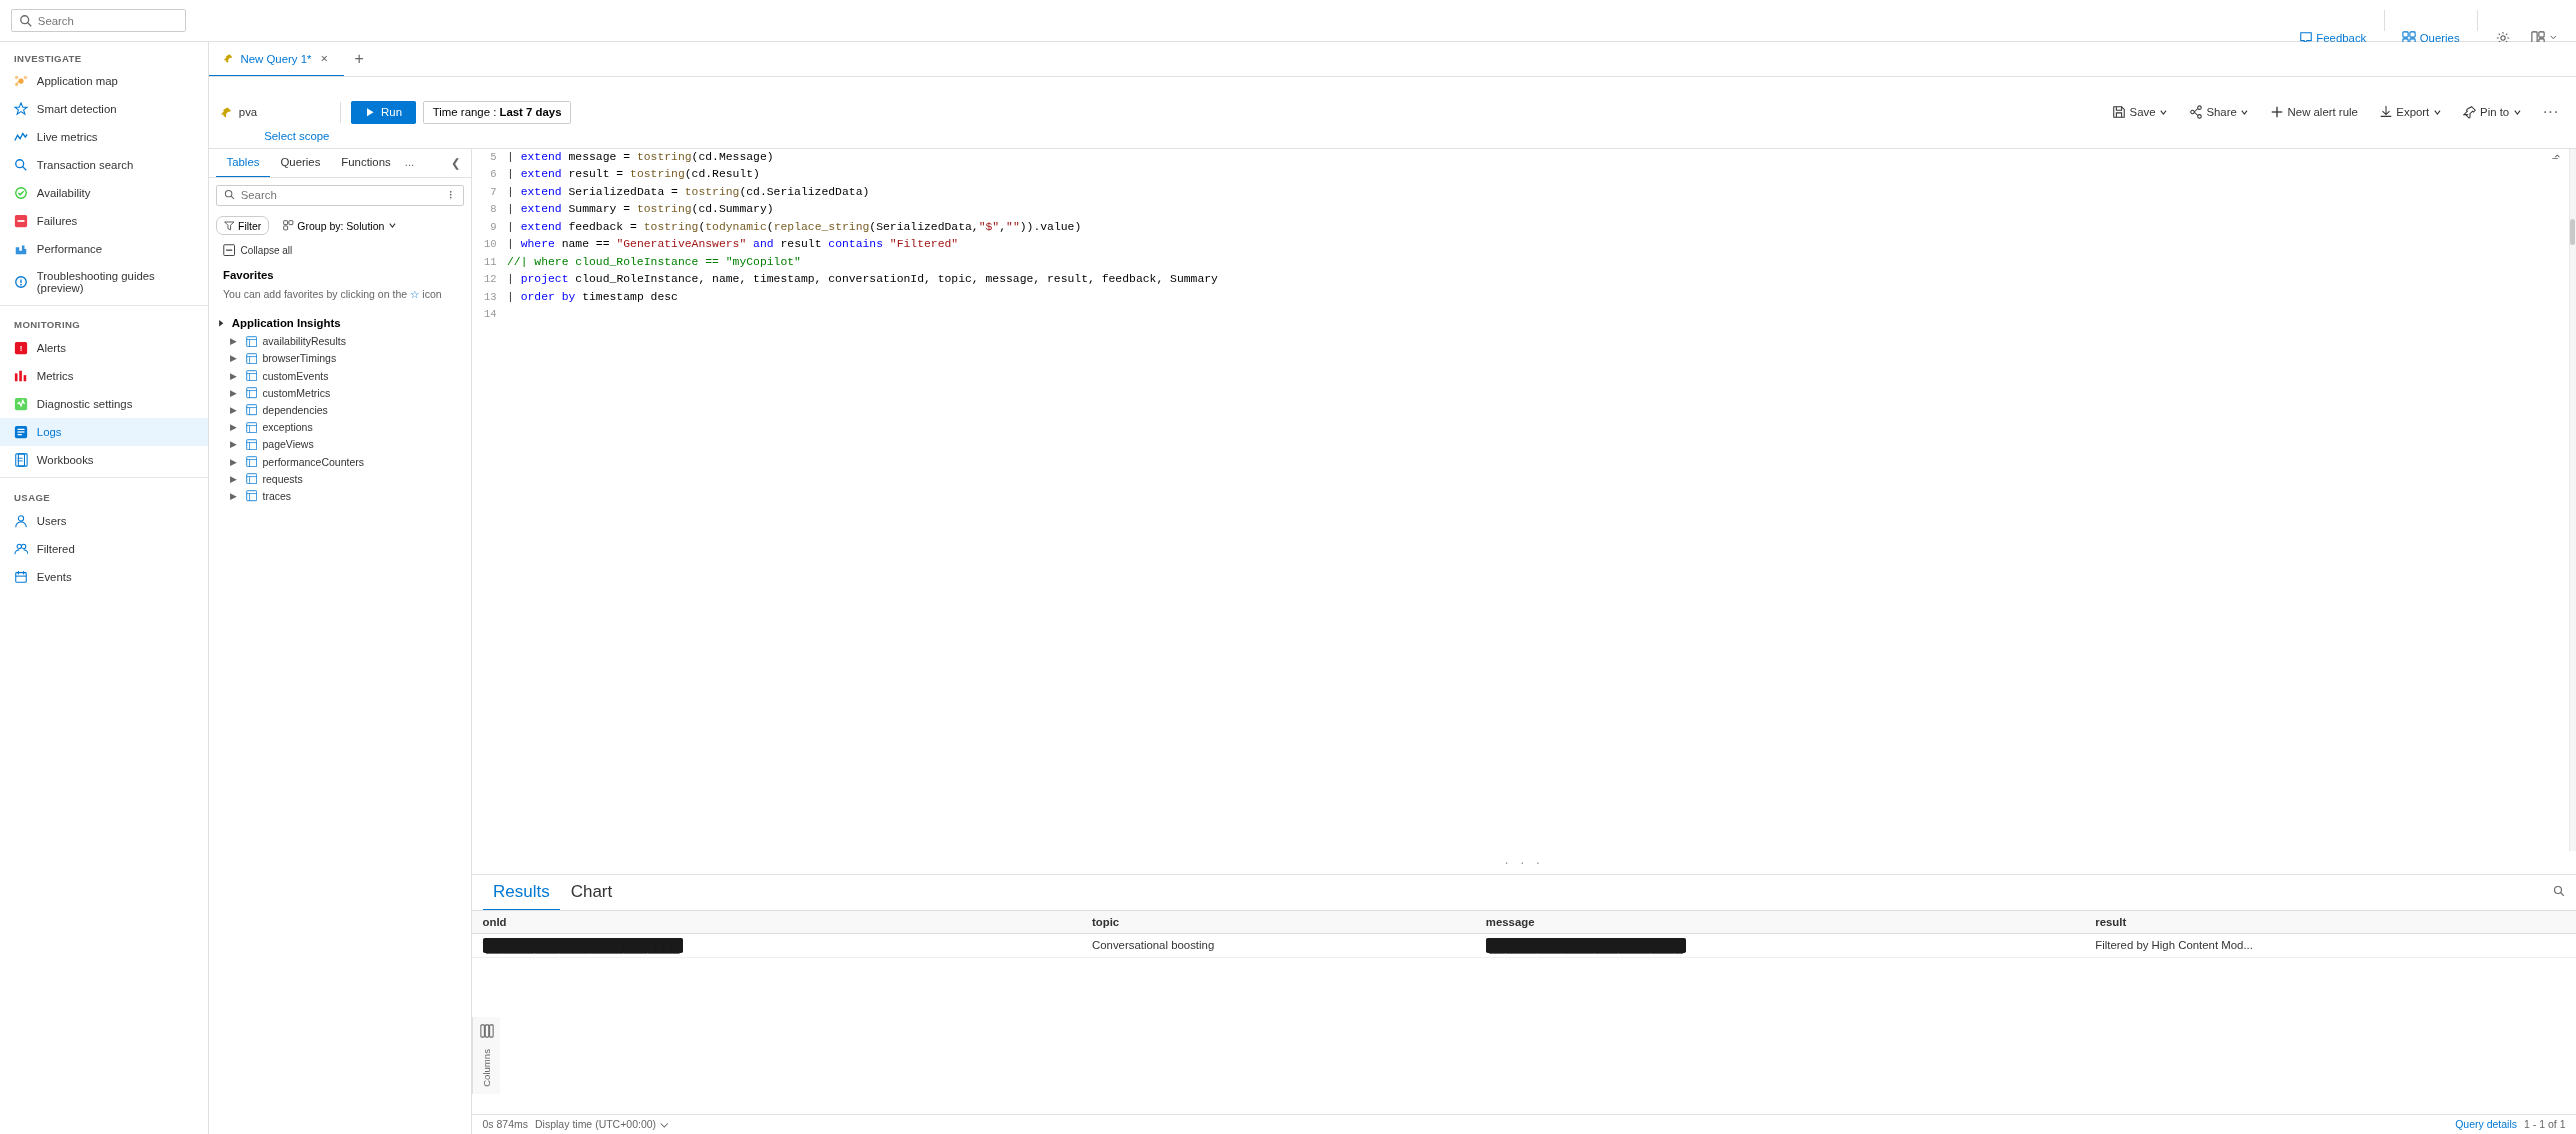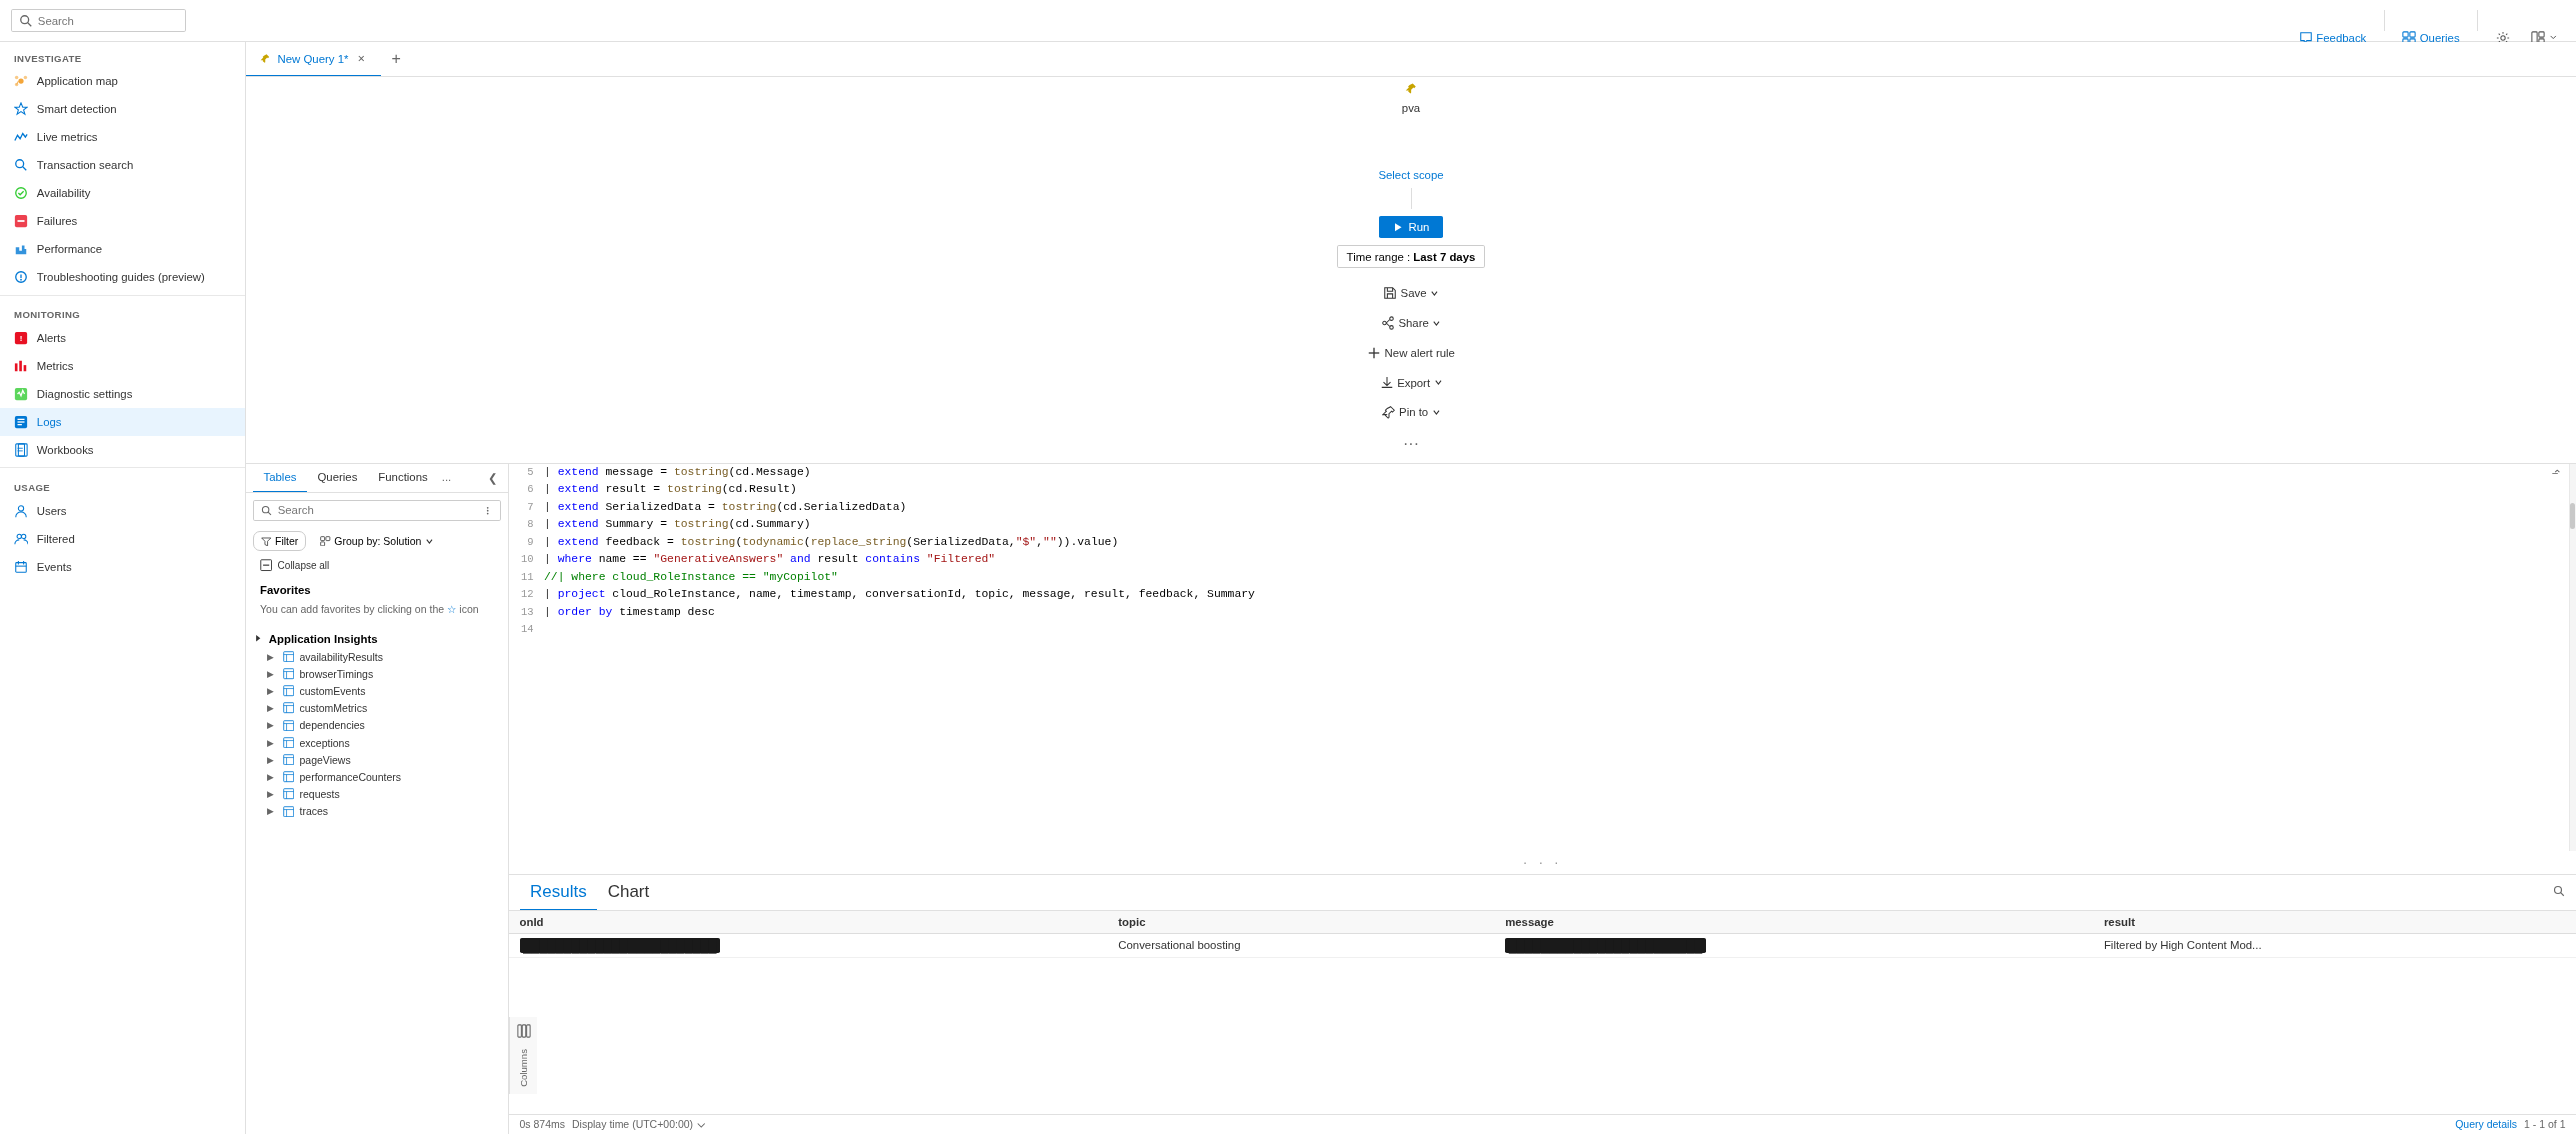--- a/index.html
+++ b/index.html
@@ -20,21 +20,21 @@
       display: flex; align-items: center; gap: 3.5px; padding: 3.5px 7px;
       cursor: pointer; color: #0078d4; font-size: 11.4px; border: none; background: none; margin-top: 34px;
     }
     .top-bar-divider { width: 0.9px; height: 21px; background: #ddd; margin: 0 3.5px; }
 
     
     .main-layout { display: flex; flex: 1; overflow: hidden; }
 
     
     .sidebar {
-      width: 246px; background: #fff; border-right: 0.9px solid #e0e0e0;
+      width: 209px; background: #fff; border-right: 0.9px solid #e0e0e0;
       display: flex; flex-direction: column; overflow-y: auto; flex-shrink: 0;
     }
     .sidebar-section-title {
       font-size: 9.6px; font-weight: 600; color: #666; padding: 10.5px 14px 3.5px;
       text-transform: uppercase; letter-spacing: 0.4px;
     }
     .sidebar-item {
       display: flex; align-items: center; padding: 7px 14px; cursor: pointer;
       color: #333; gap: 8.8px; font-size: 11.4px;
     }
@@ -51,21 +51,21 @@
       border-bottom: 1.8px solid transparent; font-size: 11.4px; color: #333; gap: 7px;
       white-space: nowrap;
     }
     .tab.active { border-bottom-color: #0078d4; color: #0078d4; }
     .tab-close { cursor: pointer; color: #666; font-size: 9.6px; padding: 1.8px; }
     .tab-add { padding: 0 10.5px; cursor: pointer; color: #666; font-size: 16px; }
 
     
     .query-toolbar {
       display: flex; align-items: center; background: #fff; border-bottom: 0.9px solid #e0e0e0;
-      padding: 5.3px 10.5px; gap: 7px; flex-shrink: 0; flex-direction: column;
+      padding: 5.3px 10.5px; gap: 7px; flex-shrink: 0;
     }
     .scope-name { font-size: 11.4px; color: #333; }
     .scope-link { color: #0078d4; cursor: pointer; font-size: 11.4px; text-decoration: none; margin-top: 48px; }
     .toolbar-divider { width: 0.9px; height: 21px; background: #ddd; margin: 0 3.5px; }
     .btn-run {
       display: flex; align-items: center; gap: 5.3px; background: #0078d4; color: #fff;
       border: none; padding: 5.3px 14px; cursor: pointer; font-size: 11.4px; border-radius: 1.8px;
     }
     .time-range-btn {
       display: flex; align-items: center; gap: 5.3px; border: 0.9px solid #ccc;

